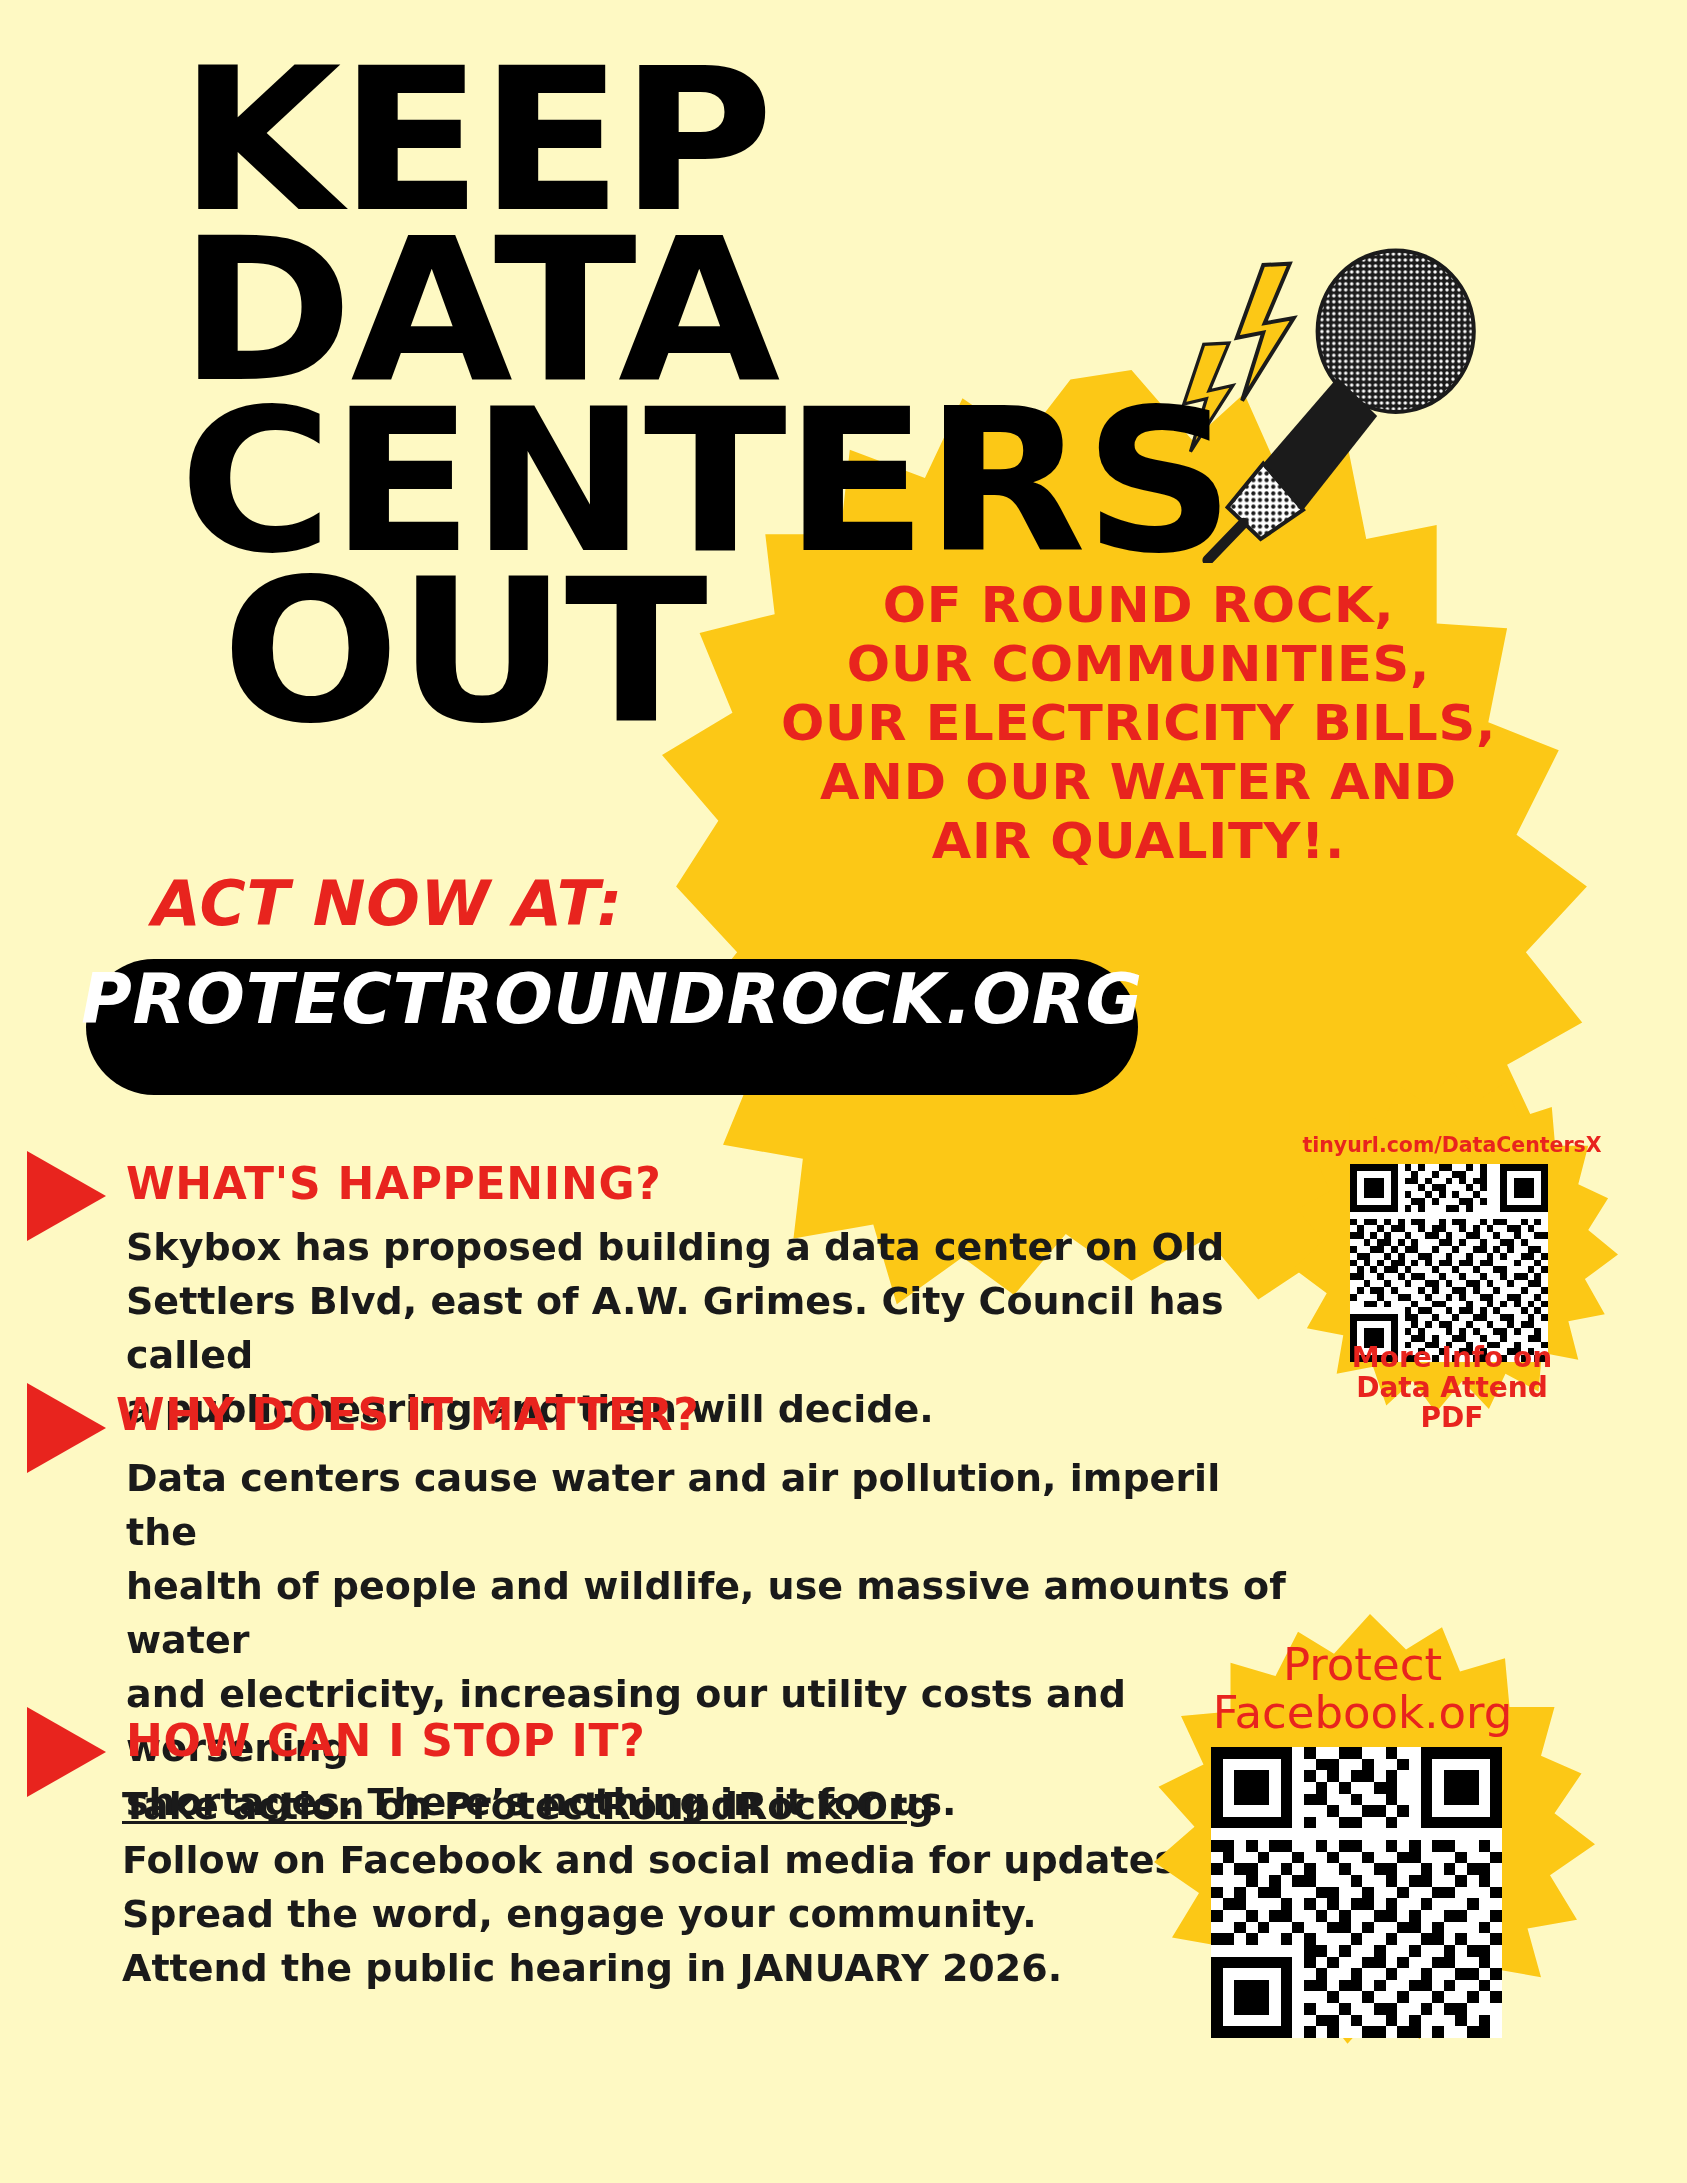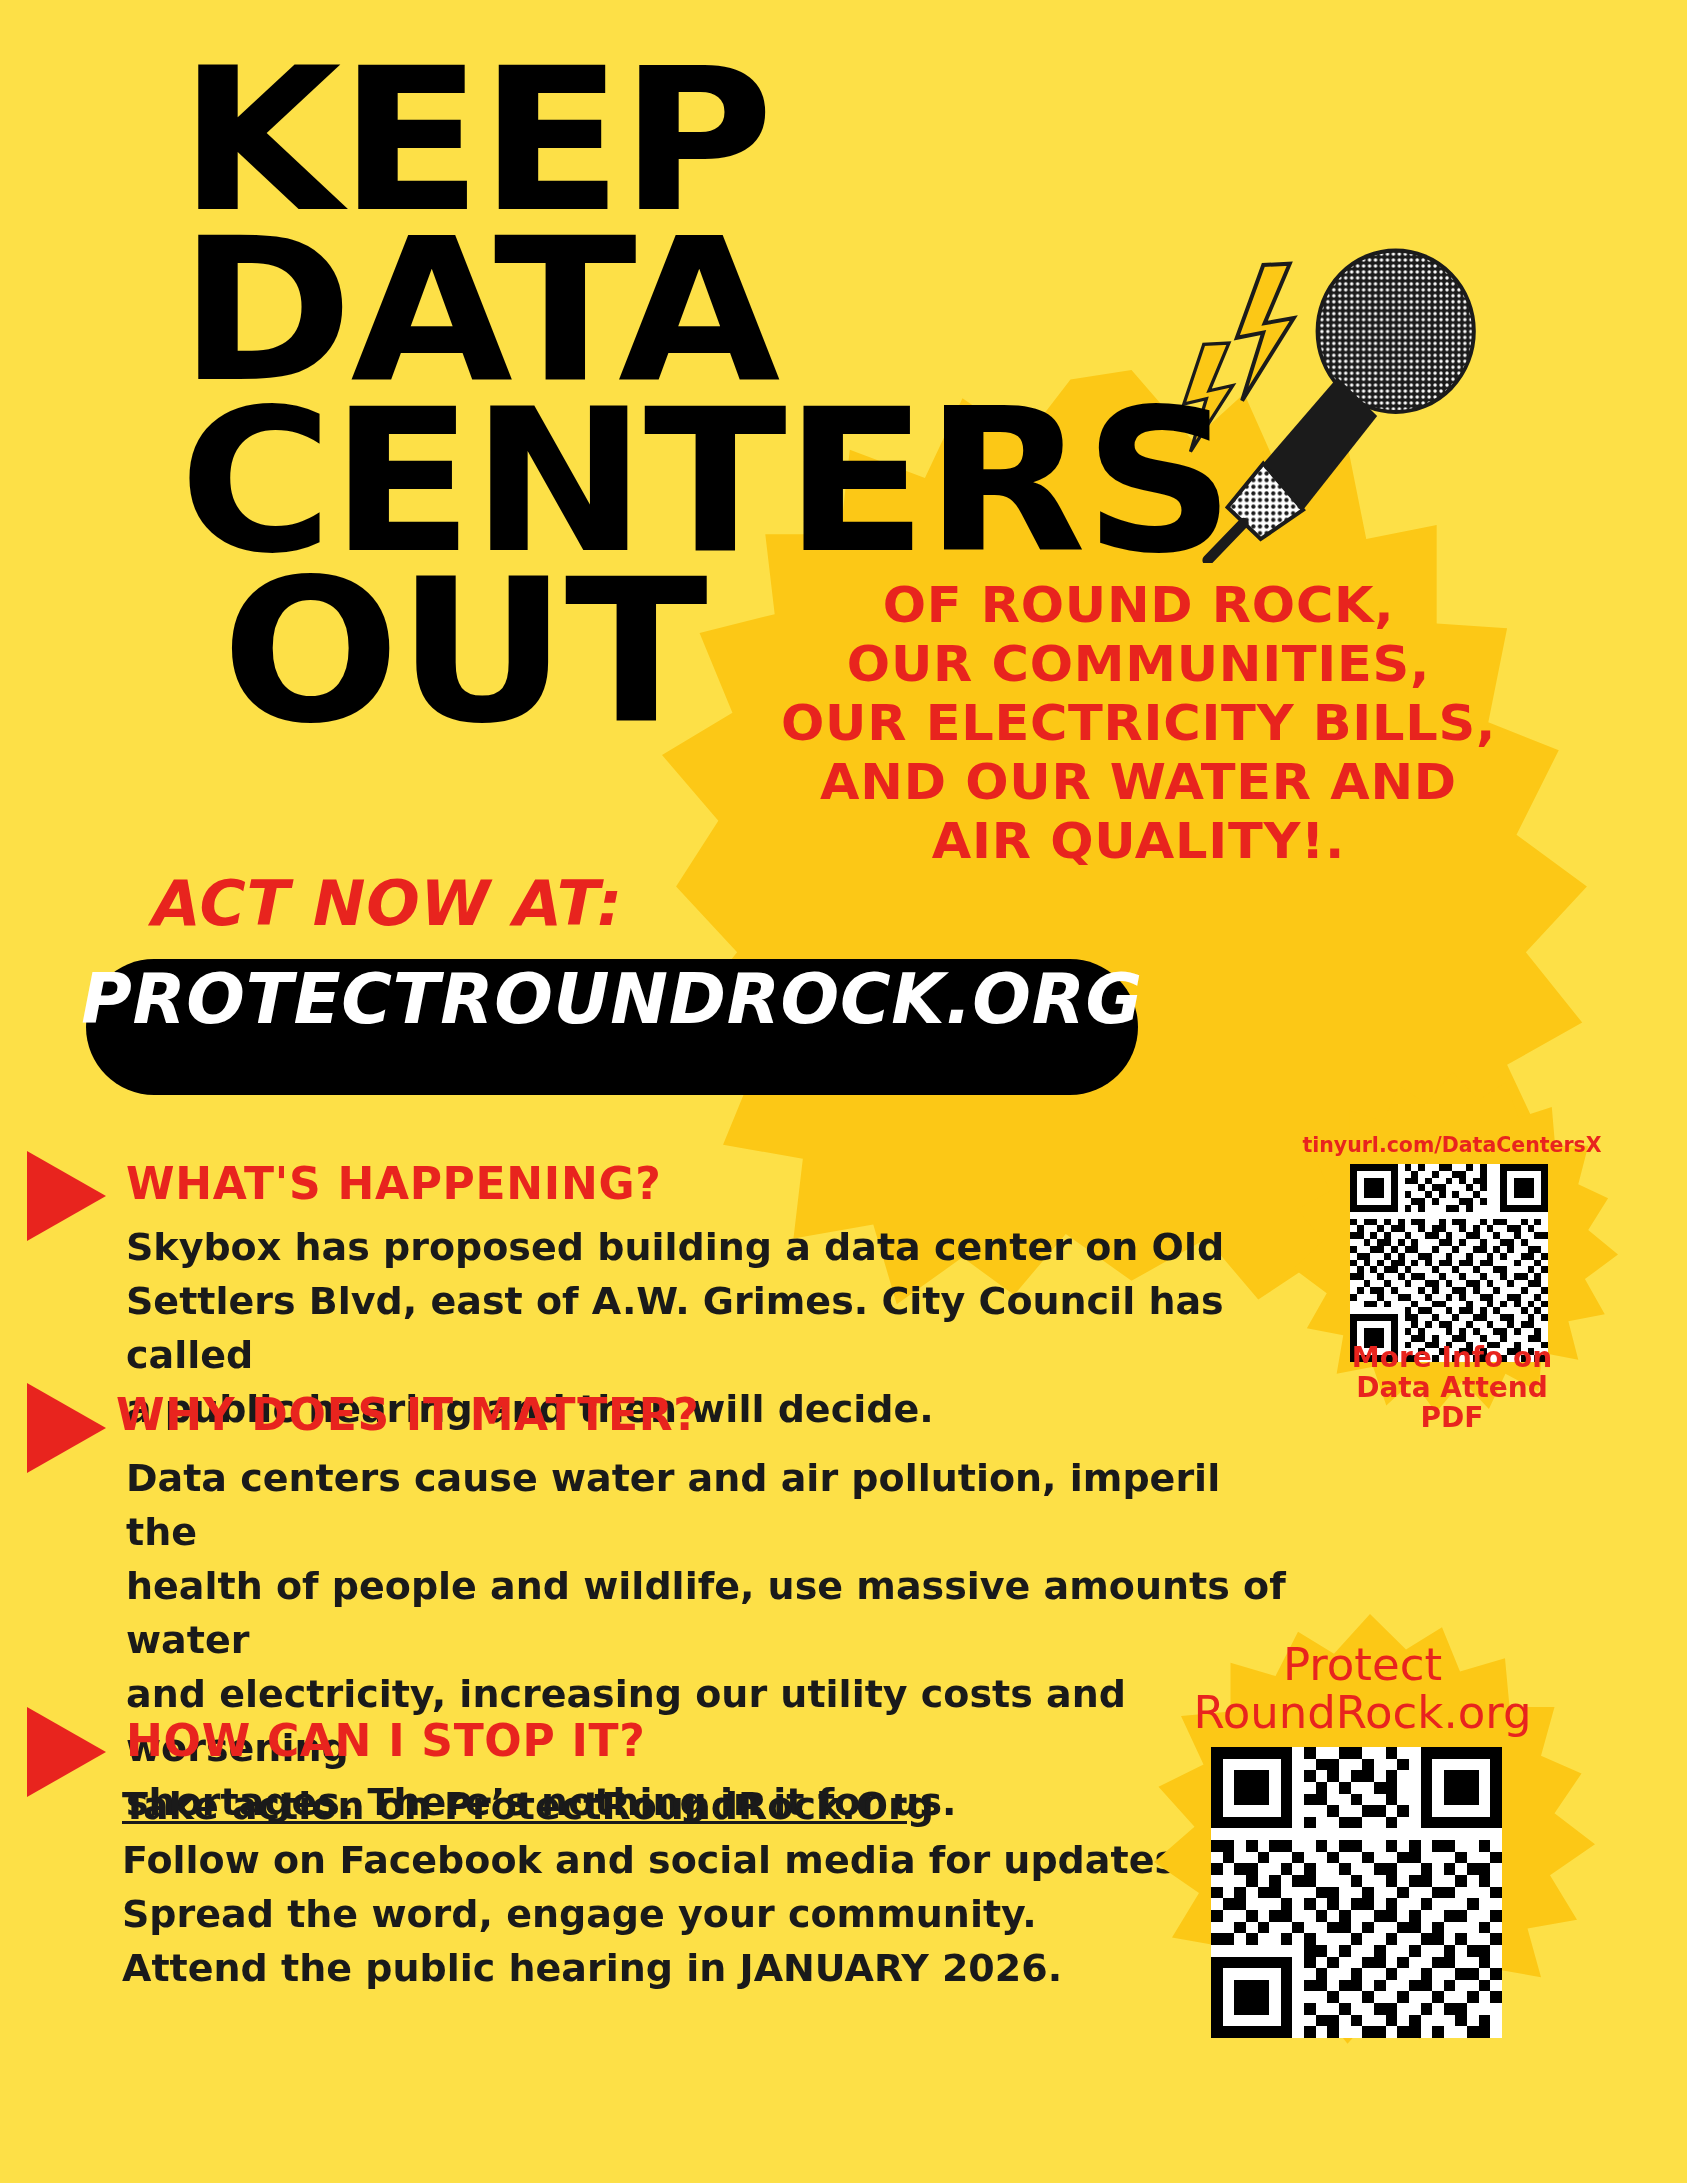--- a/index.html
+++ b/index.html
@@ -12,21 +12,21 @@
     height: 2183px;
     position: relative;
     overflow: hidden;
     font-family: "Liberation Sans", sans-serif;
     color: #000000;
   }
 
   .poster {
     position: absolute;
     inset: 0;
-    background: #fde047;
+    background: #fef9c3;
   }
 
   
   .burst-main {
     position: absolute;
     left: 662px;
     top: 370px;
     width: 939px;
     height: 939px;
     background: #FCC816;
@@ -496,21 +496,21 @@
   </svg>
   <div class="qr-caption" style="left:1310px; top:1343px; width:284px; font-size:28px; line-height:1.08;">
     <div>More Info on</div>
     <div>Data Attend</div>
     <div>PDF</div>
   </div>
 
   <div class="burst-qr" style="left:1145px; top:1614px; width:450px; height:443px;"></div>
   <div class="qr-title-2" style="left:1098px; top:1641px; width:529px;">
     <div>Protect</div>
-    <div>RoundRock.org</div>
+    <div>Facebook.org</div>
   </div>
   <svg class="qr-img" style="left:1211px; top:1747px; width:291px; height:291px;" viewBox="0 0 25 25" shape-rendering="crispEdges">
     <rect width="25" height="25" fill="#ffffff"></rect>
     <g fill="#000000">
       <rect x="0" y="0" width="7" height="1"></rect>
         <rect x="0" y="6" width="7" height="1"></rect>
       <rect x="0" y="0" width="1" height="7"></rect>
         <rect x="6" y="0" width="1" height="7"></rect>
       <rect x="2" y="2" width="3" height="3"></rect>
       <rect x="18" y="0" width="7" height="1"></rect>

